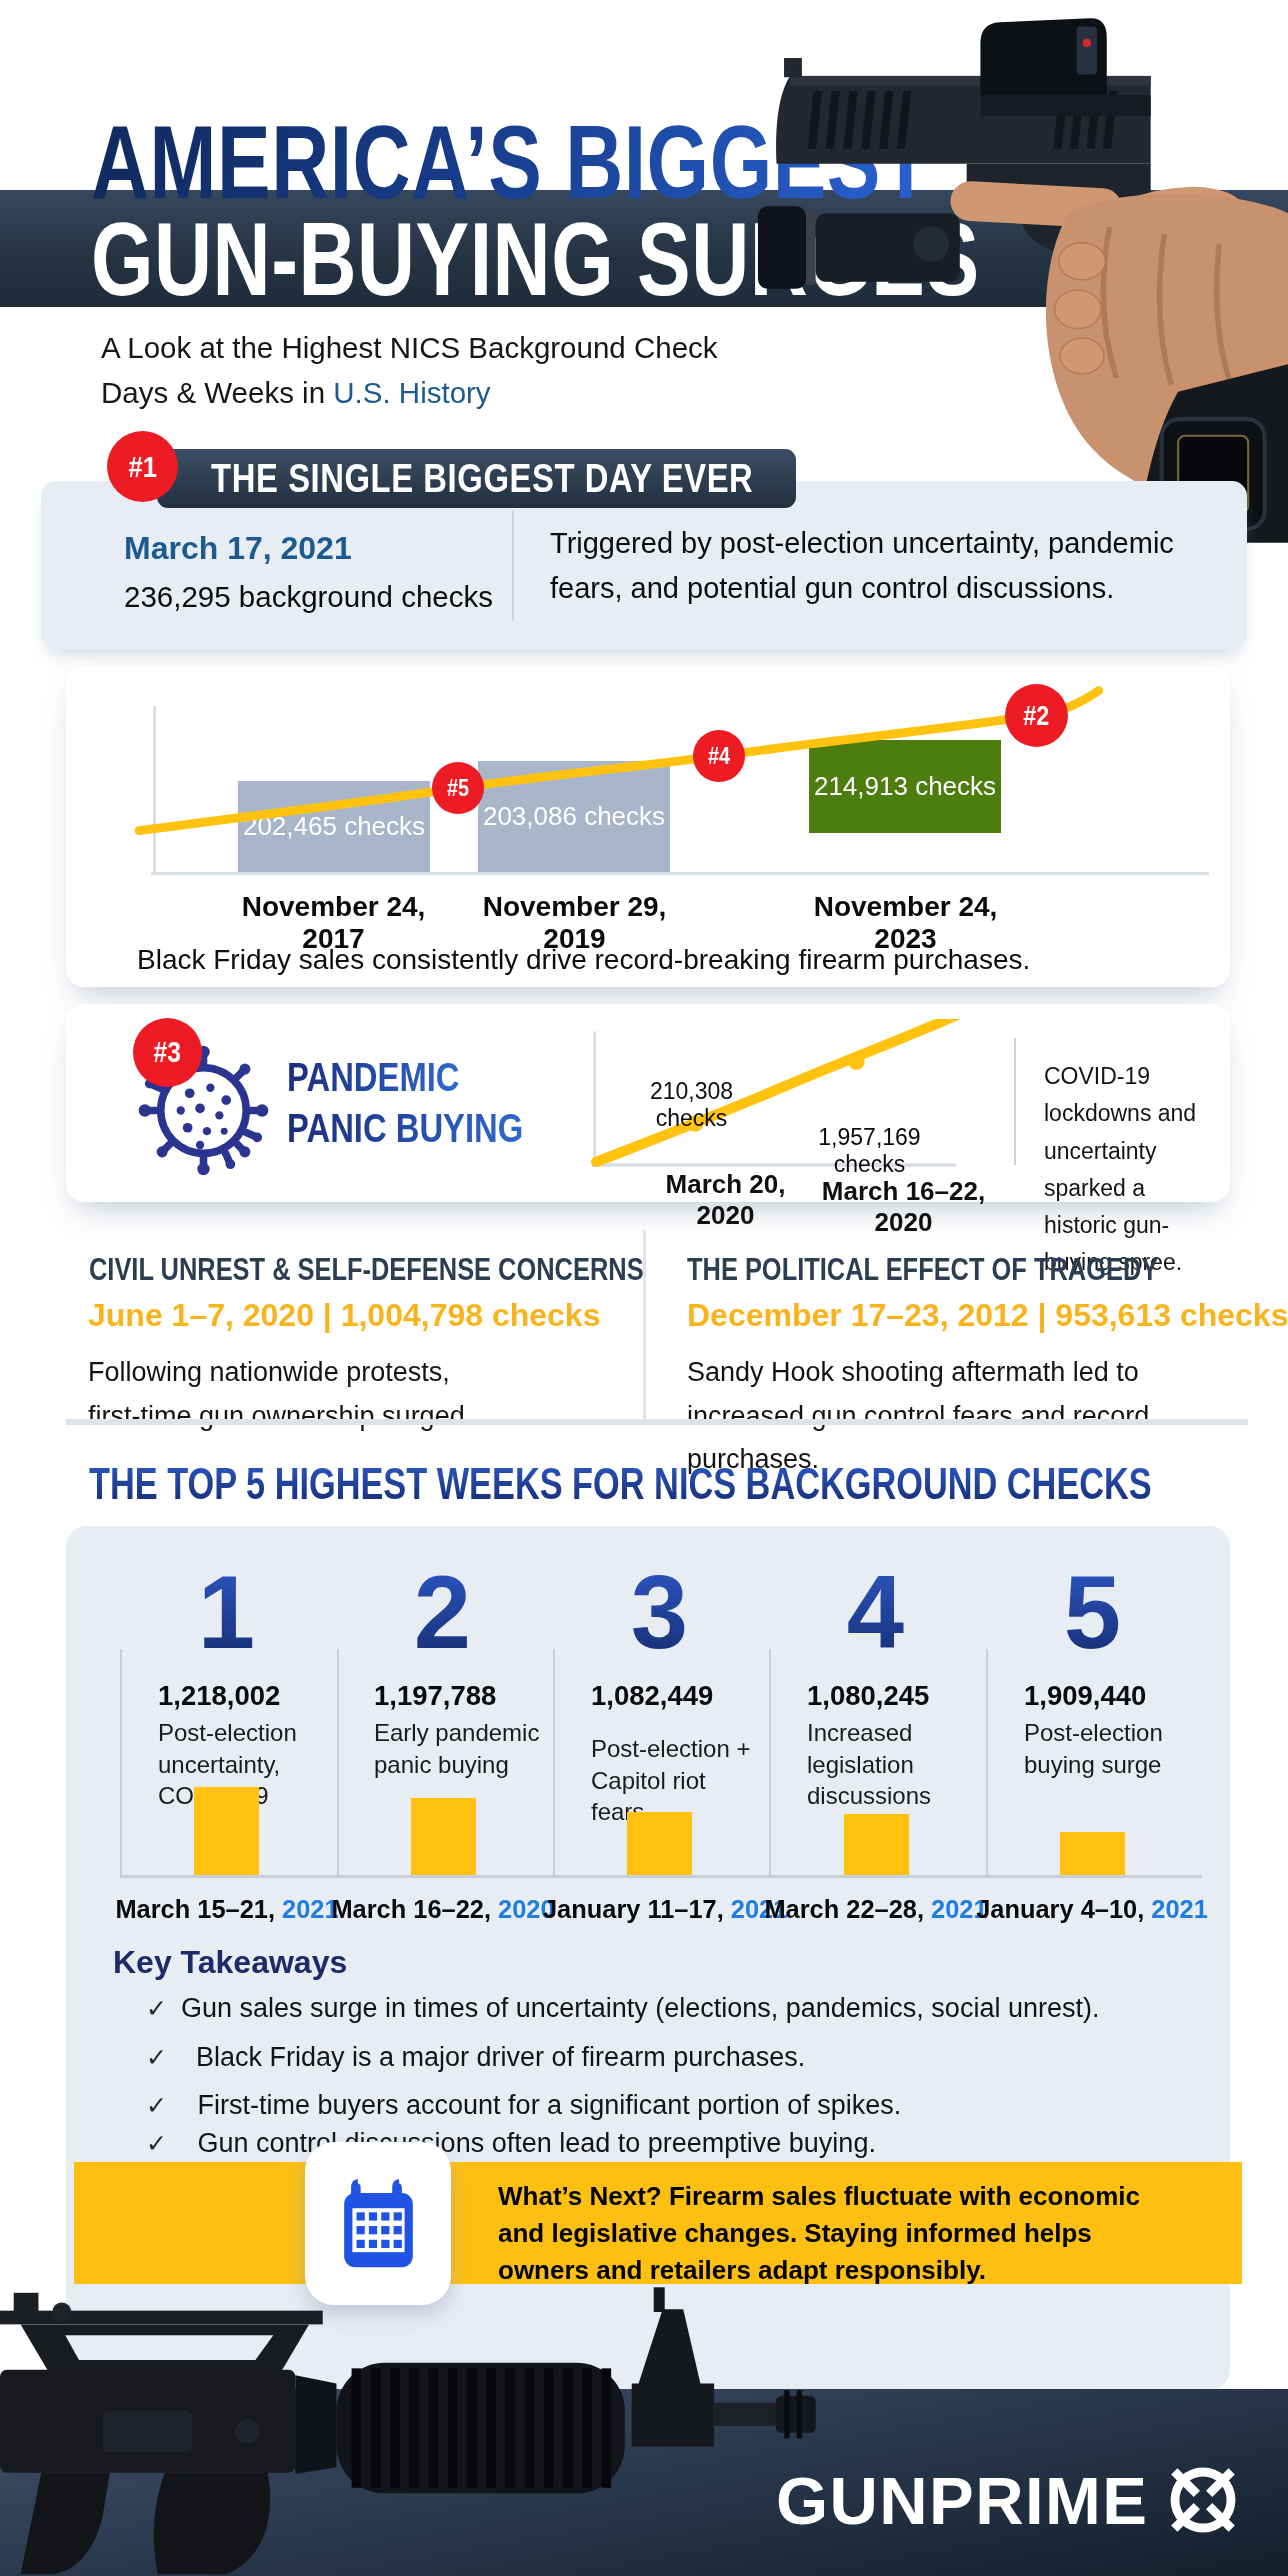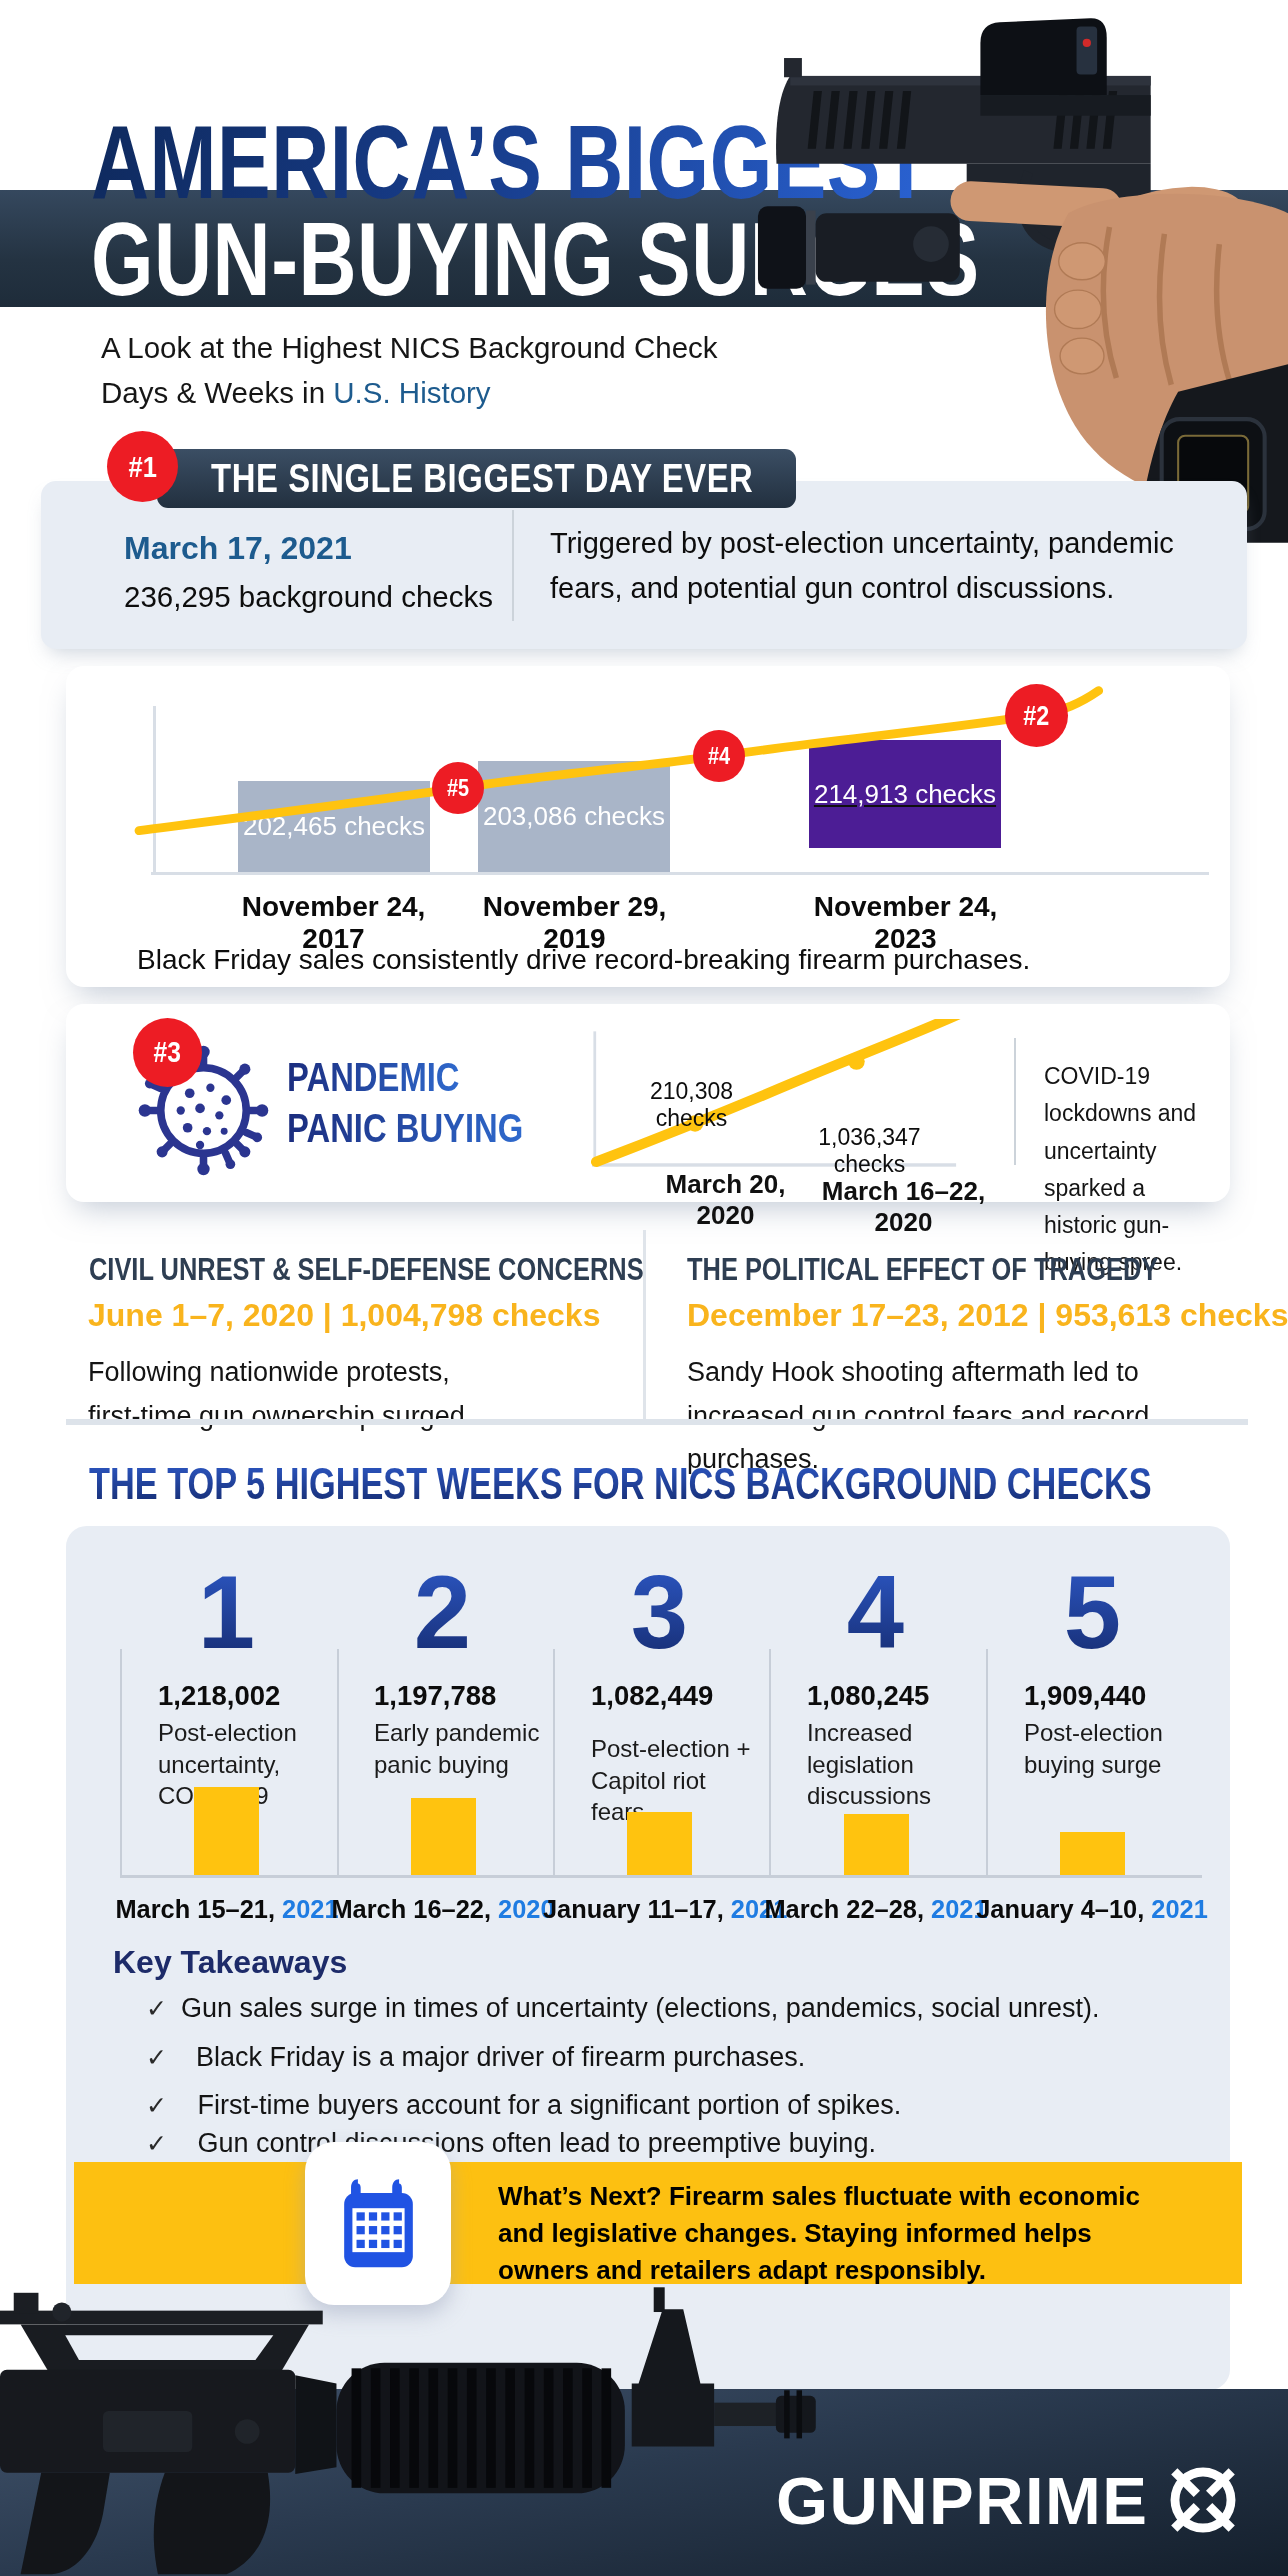--- a/index.html
+++ b/index.html
@@ -113,21 +113,21 @@
   <div class="abs card" style="left:66px;top:666px;width:1164px;height:321px;">
     <div class="abs" style="left:87px;top:40px;width:2.7px;height:169px;background:#d8dee6;"></div>
     <div class="abs" style="left:85px;top:206px;width:1058px;height:3.4px;background:#d8dee6;"></div>
 
     <div class="abs bfbar" style="left:172px;top:115px;width:192px;height:91px;background:#a9b5c8;padding-top:0;align-items:center;">
       <span>202,465 checks</span>
     </div>
     <div class="abs bfbar" style="left:412px;top:95px;width:192px;height:111px;background:#a9b5c8;align-items:center;">
       <span>203,086 checks</span>
     </div>
-    <div class="abs bfbar" style="left:743px;top:74px;width:192px;height:108px;background:#4c1d95;align-items:center;text-decoration:underline;">
+    <div class="abs bfbar" style="left:743px;top:74px;width:192px;height:93px;background:#4d7c0f;align-items:center;">
       <span>214,913 checks</span>
     </div>
 
     <svg class="abs" style="left:0;top:0;" width="1164" height="321" viewBox="0 0 1694 468">
       <path d="M 105,240 C 300,215 450,196 571,178 C 700,159 830,147 951,131 C 1100,110 1280,92 1413,72 C 1452,66 1478,54 1504,36" stroke="#FFC30F" stroke-width="13" fill="none" stroke-linecap="round"></path>
     </svg>
 
     <div class="abs badge" style="left:366px;top:96px;width:52px;height:52px;font-size:23.4px;">
       <span>#5</span>
     </div>
@@ -202,21 +202,21 @@
 
     <svg class="abs" style="left:519px;top:15px;" width="385" height="158" viewBox="0 0 560 230">
       <rect x="12" y="18" width="4" height="196" fill="#d8dee6"></rect>
       <rect x="10" y="210" width="530" height="5" fill="#d8dee6"></rect>
       <path d="M 16,208 C 110,172 210,132 300,94 C 380,60 470,26 542,-6" stroke="#FFC30F" stroke-width="15" fill="none" stroke-linecap="round"></path>
       <circle cx="160" cy="152" r="12" fill="#FFC30F"></circle>
       <circle cx="395" cy="62" r="12" fill="#FFC30F"></circle>
     </svg>
 
     <div class="abs" style="left:550px;top:74px;width:151px;text-align:center;font-size:23px;color:#0d0d0d;">210,308 checks</div>
-    <div class="abs" style="left:714px;top:120px;width:179px;text-align:center;font-size:23px;color:#0d0d0d;">1,036,347 checks</div>
+    <div class="abs" style="left:714px;top:120px;width:179px;text-align:center;font-size:23px;color:#0d0d0d;">1,957,169 checks</div>
     <div class="abs" style="left:577px;top:165px;width:165px;text-align:center;font-size:26px;font-weight:700;">March 20, 2020</div>
     <div class="abs" style="left:738px;top:172px;width:199px;text-align:center;font-size:26px;font-weight:700;">March 16–22, 2020</div>
 
     <div class="abs divider-v" style="left:948px;top:34px;width:2.1px;height:127px;"></div>
     <div class="abs" style="left:978px;top:54px;width:172px;font-size:23px;line-height:1.62;color:#141414;">COVID-19 lockdowns and uncertainty sparked a historic gun-buying spree.</div>
   </div>
 
   <div class="abs" style="left:89px;top:1252px;">
     <span class="cond sx82 evtitle">CIVIL UNREST &amp; SELF-DEFENSE CONCERNS</span>
   </div>

